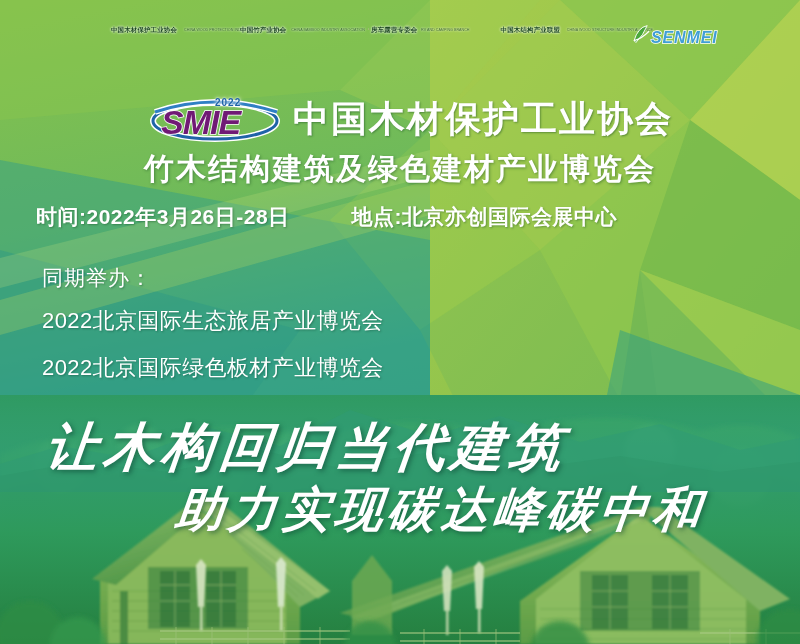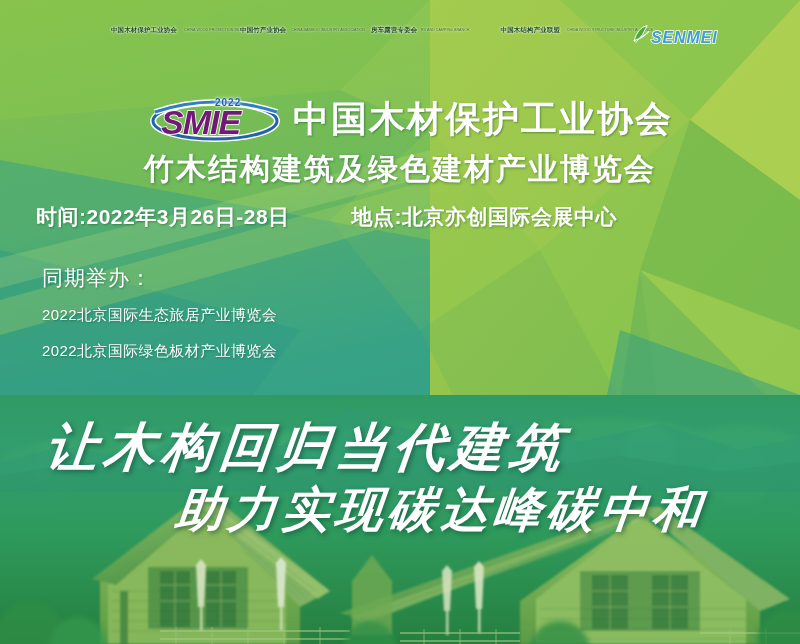--- a/index.html
+++ b/index.html
@@ -172,21 +172,21 @@
   .concurrent-heading {
     font-size: 21px;
     font-weight: normal;
     color: #ffffff;
     letter-spacing: 1px;
     margin-bottom: 14px;
     text-shadow: 1px 1px 2px rgba(10,60,40,0.4);
     white-space: nowrap;
   }
   .concurrent-item {
-    font-size: 15px;
+    font-size: 22px;
     color: #ffffff;
     letter-spacing: 0.4px;
     margin-bottom: 17px;
     text-shadow: 1px 1px 2px rgba(10,60,40,0.4);
     white-space: nowrap;
   }
 
   
   .slogan1 {
     position: absolute;

